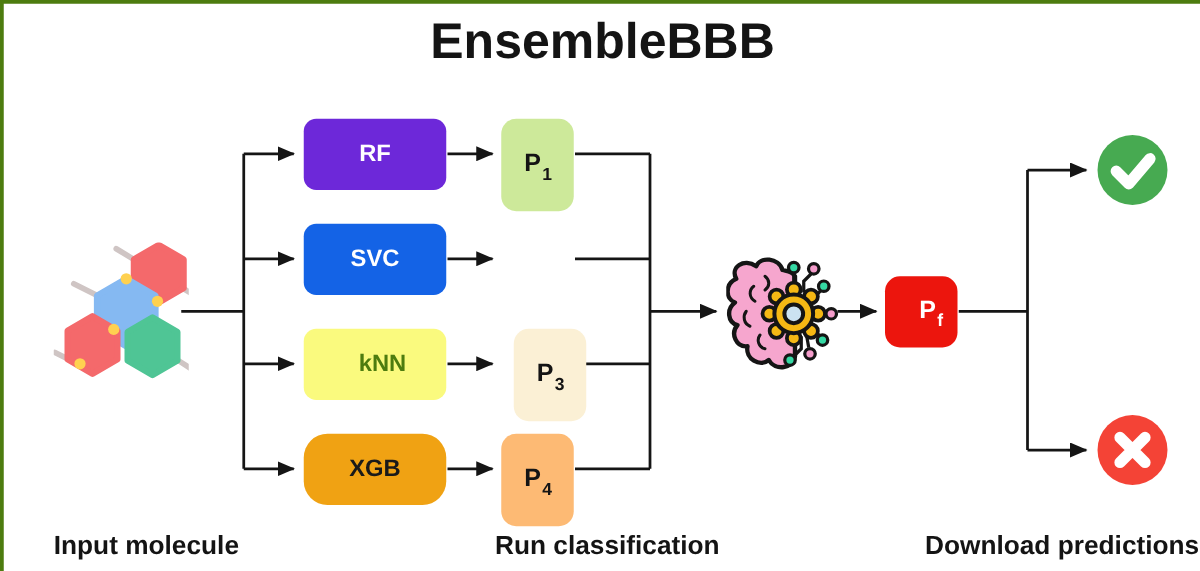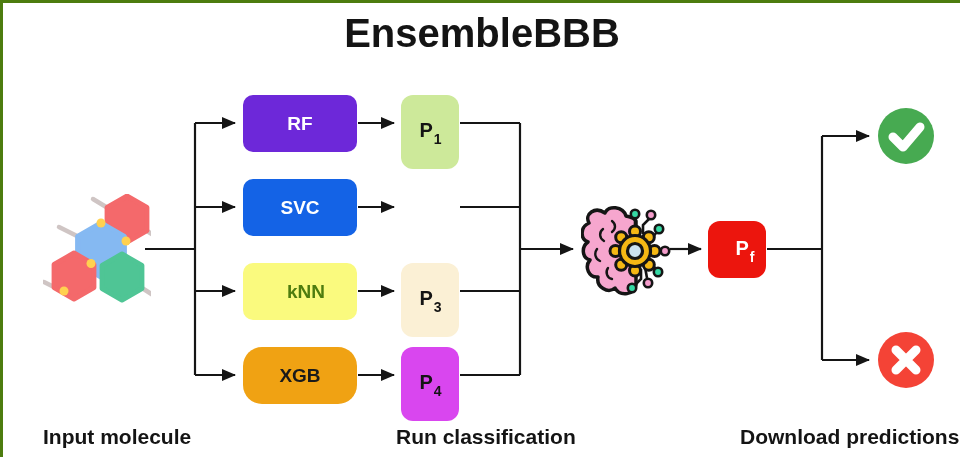--- a/index.html
+++ b/index.html
@@ -115,24 +115,24 @@
   <div class="clf-box" style="top: 260px; background-color: rgb(250, 250, 126);">
     <span class="clf-label" style="color: #4d7c0f; margin-left: 12px;">kNN</span>
   </div>
   <div class="clf-box" style="top: 344px; background-color: rgb(240, 162, 19); border-radius: 19px;">
     <span class="clf-label" style="color: rgb(26, 26, 26);">XGB</span>
   </div>
 
   <div class="p-box" style="top: 92px; background-color: rgb(205, 233, 154);">
     <span class="p-label"><span>P</span><sub>1</sub></span>
   </div>
-  <div class="p-box" style="top: 260px; background-color: rgb(251, 240, 213);">
+  <div class="p-box" style="top: 260px; background-color: rgb(251, 240, 213); margin-left: 10px;">
     <span class="p-label"><span>P</span><sub>3</sub></span>
   </div>
-  <div class="p-box" style="top: 344px; background-color: #d946ef;">
+  <div class="p-box" style="top: 344px; background-color: #fdba74;">
     <span class="p-label"><span>P</span><sub>4</sub></span>
   </div>
 
   <div class="icon-wrap" style="left:578px;top:198px;">
     <svg width="92" height="100" viewBox="0 0 92 100" xmlns="http://www.w3.org/2000/svg">
       <path d="M45,15 C42,5 27,4 24,12 C14,5 3,13 8,22 C-1,26 -1,38 7,41
                C0,46 1,57 9,59 C3,66 8,77 17,76 C15,86 27,93 34,87
                C39,96 54,94 55,84 L55,20 C53,16 49,16 45,15 Z" fill="#F6A6CE" stroke="#151515" stroke-width="3.5" stroke-linejoin="round"></path>
       <g fill="none" stroke="#151515" stroke-width="2.4" stroke-linecap="round">
         <path d="M22,28 C18,31 18,37 23,40"></path>

